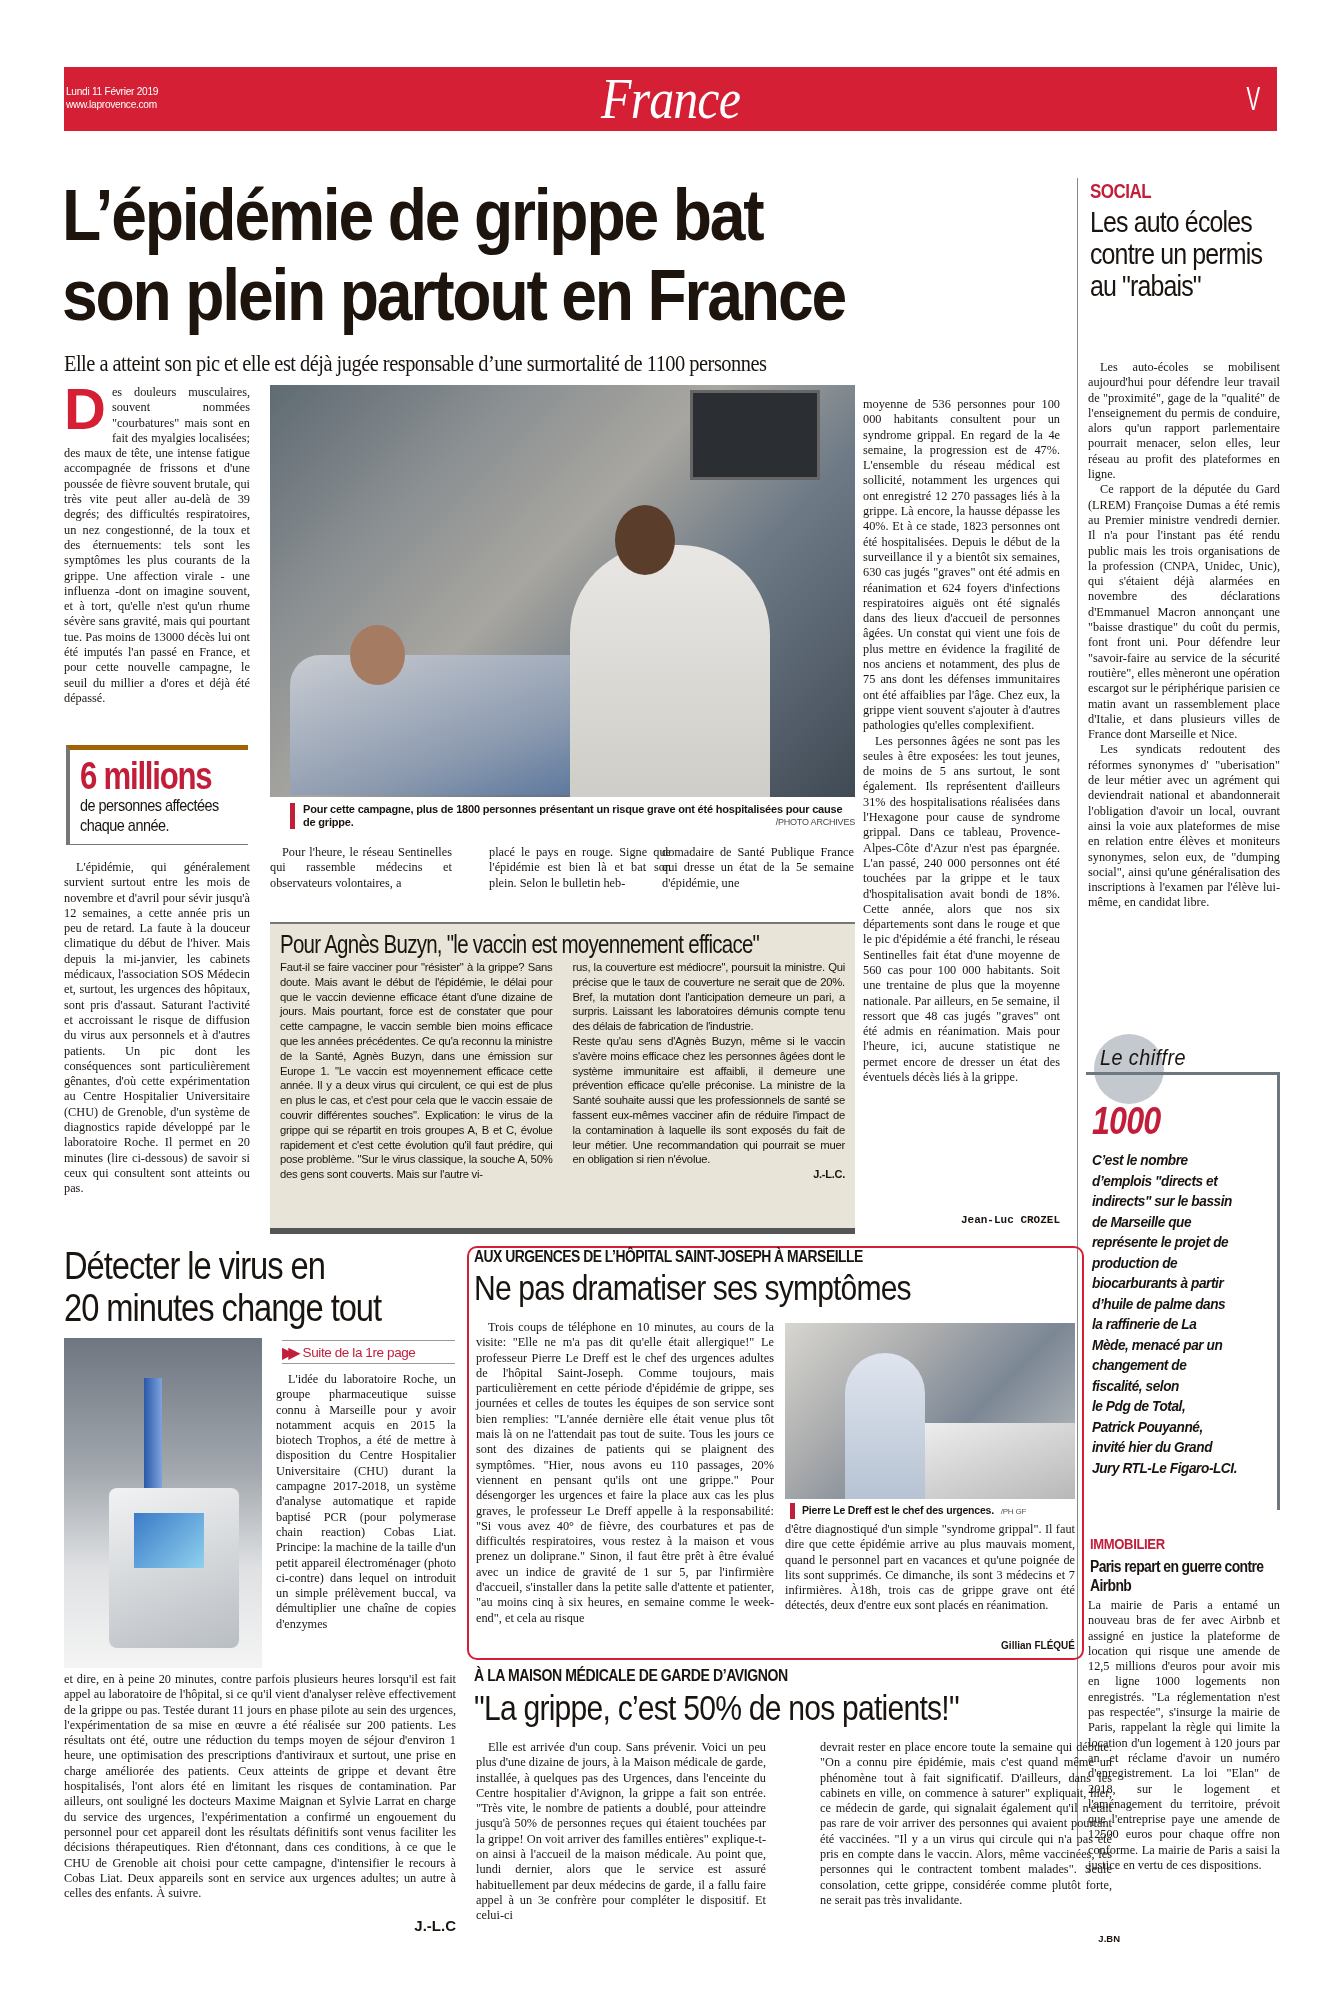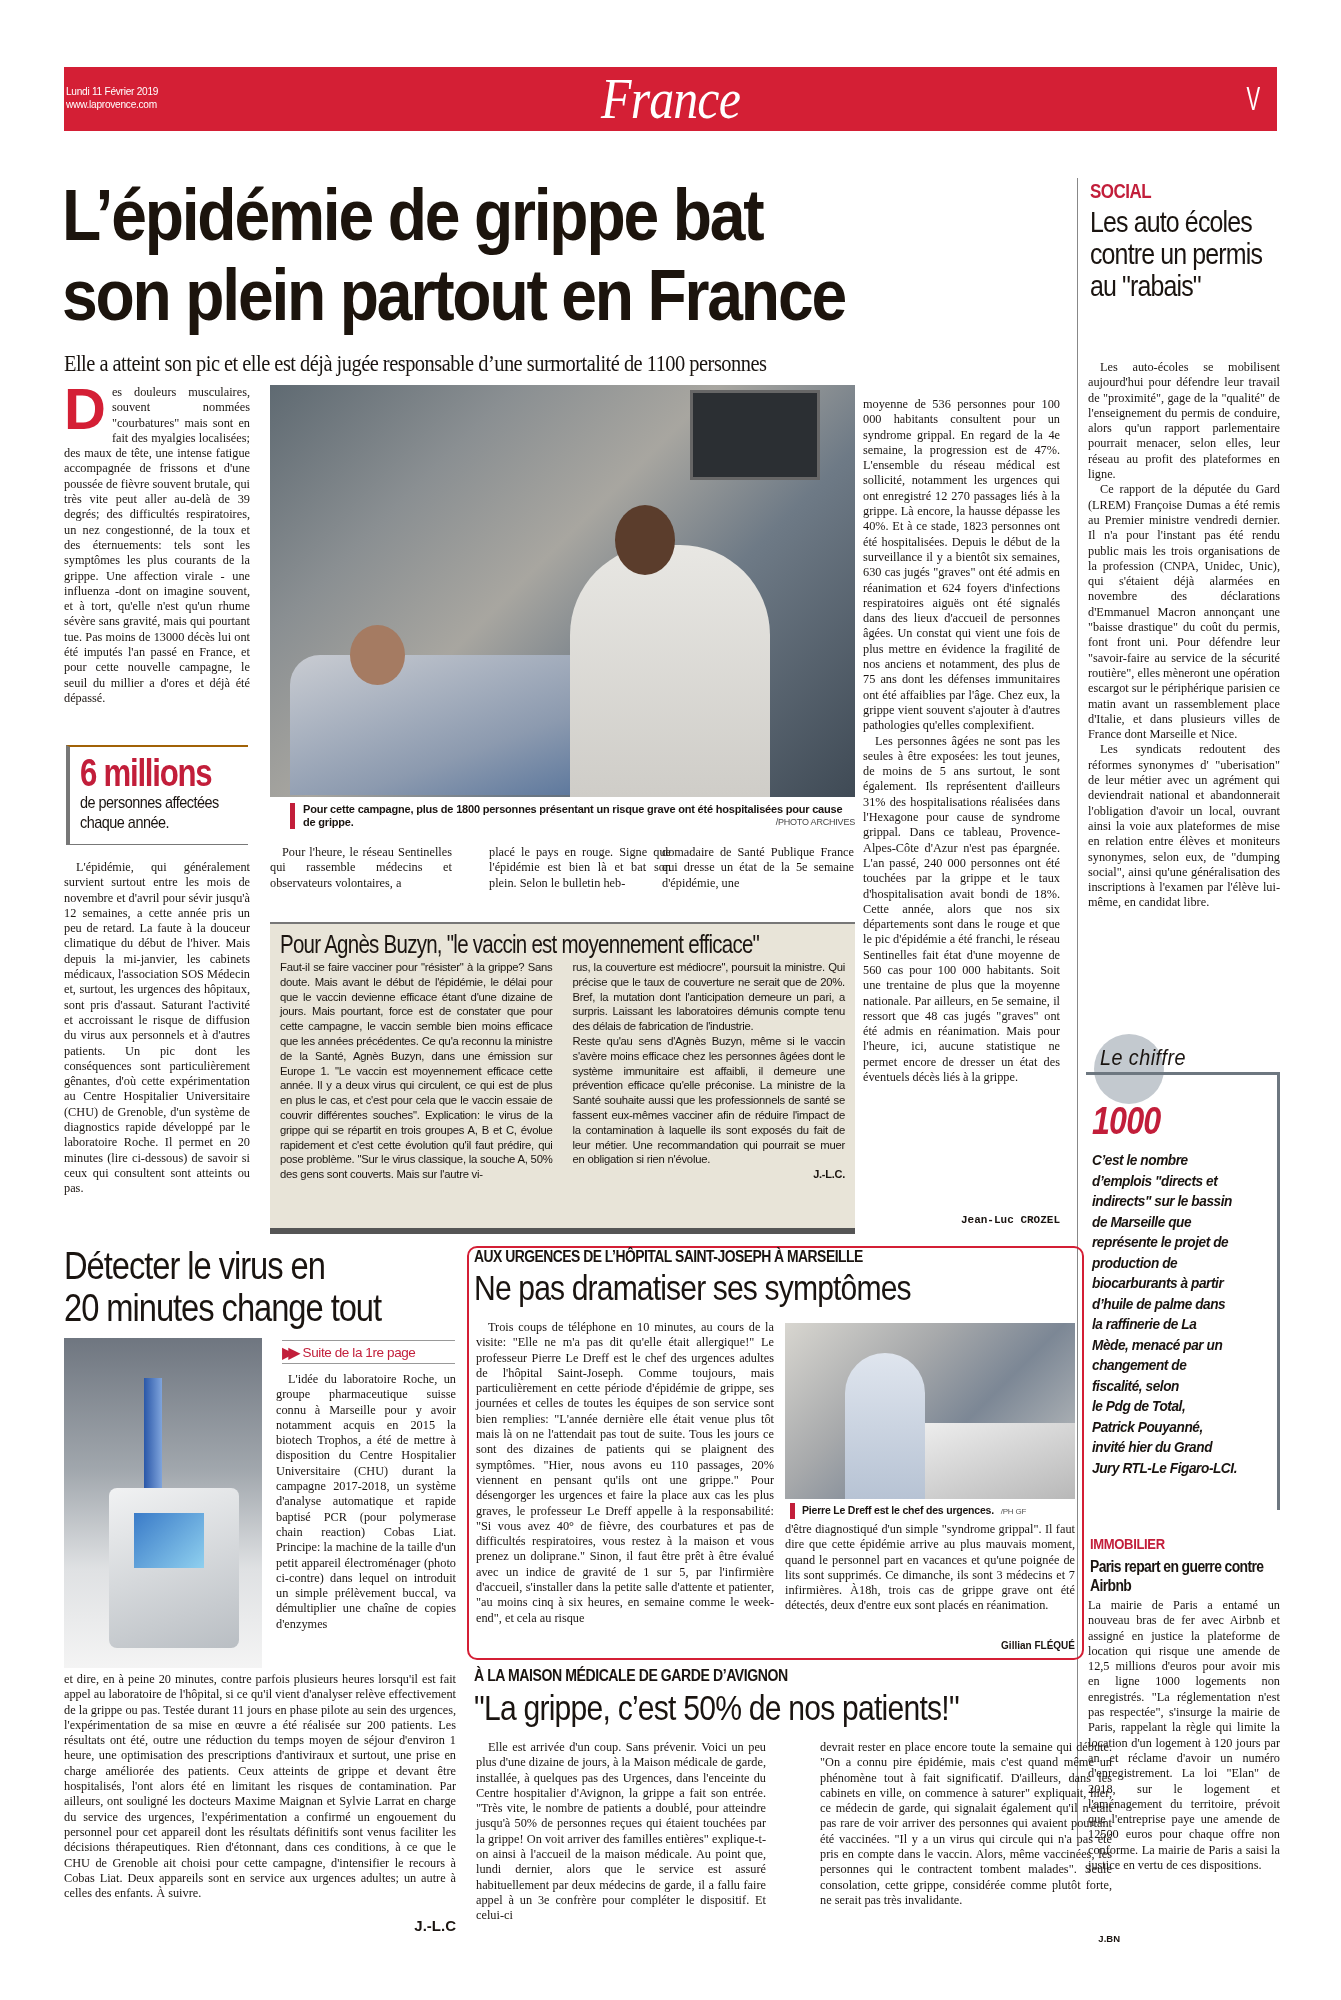--- a/index.html
+++ b/index.html
@@ -16,21 +16,21 @@
   #banner .section { position: absolute; left: 0; right: 0; top: 2px; text-align: center; font-family: "Liberation Serif", serif; font-style: italic; font-size: 58px; line-height: 60px; letter-spacing: -1px; transform: scaleX(0.86); }
   #banner .pageno { position: absolute; right: 12px; top: 12px; font-size: 34px; font-family: "Liberation Sans", sans-serif; transform: scaleX(0.6); }
 
   
   #headline { left: 62px; top: 175px; width: 1000px; font-family: "Liberation Sans", sans-serif; font-weight: bold; font-size: 73px; line-height: 80px; letter-spacing: -2.5px; color: #1c140d; transform: scaleX(0.88); transform-origin: left top; white-space: nowrap; }
   #subhead { left: 64px; top: 350px; width: 1000px; font-size: 23.5px; line-height: 26px; letter-spacing: -0.6px; transform: scaleX(0.87); transform-origin: left; white-space: nowrap; }
 
   
   #col1a { left: 64px; top: 385px; width: 186px; }
   .dropcap { float: left; font-family: "Liberation Sans", sans-serif; font-weight: bold; color: #d41f35; font-size: 58px; line-height: 44px; margin: 2px 6px 0 0; }
-  #millions { left: 66px; top: 745px; width: 182px; height: 100px; border-left: 4px solid #777; border-top: 2px solid #a16207; border-bottom: 1px solid #777; padding: 6px 0 0 10px; }
+  #millions { left: 66px; top: 745px; width: 182px; height: 100px; border-left: 4px solid #777; border-top: 5px solid #a16207; border-bottom: 1px solid #777; padding: 6px 0 0 10px; }
   #millions .big { font-family: "Liberation Sans", sans-serif; font-weight: bold; color: #c21e3a; font-size: 38px; line-height: 40px; letter-spacing: -1.5px; transform: scaleX(0.82); transform-origin: left; white-space: nowrap; }
   #millions .small { font-family: "Liberation Sans", sans-serif; font-size: 17px; line-height: 20px; letter-spacing: -0.6px; transform: scaleX(0.85); transform-origin: left; white-space: nowrap; }
   #col1b { left: 64px; top: 860px; width: 186px; }
 
   
   #photo-main { left: 270px; top: 385px; width: 585px; height: 412px; background: linear-gradient(135deg,#5f6a72 0%,#8a8f92 25%,#a8a6a0 45%,#6e7a86 65%,#3f4a55 100%); overflow: hidden; }
   #photo-main .bed { position:absolute; left:20px; top:270px; width:360px; height:140px; background: linear-gradient(160deg,#c9ccd2,#8c9aaf 60%,#4e6d97); border-radius: 30px 40px 0 0; }
   #photo-main .nurse { position:absolute; left:300px; top:160px; width:200px; height:252px; background: linear-gradient(180deg,#e8e7e3,#cfcdc8); border-radius: 90px 90px 0 0; }
   #photo-main .head { position:absolute; left:345px; top:120px; width:60px; height:70px; background:#5b3d2c; border-radius:50%; }
   #photo-main .patient { position:absolute; left:80px; top:240px; width:55px; height:60px; background:#a57b62; border-radius:50%; }

